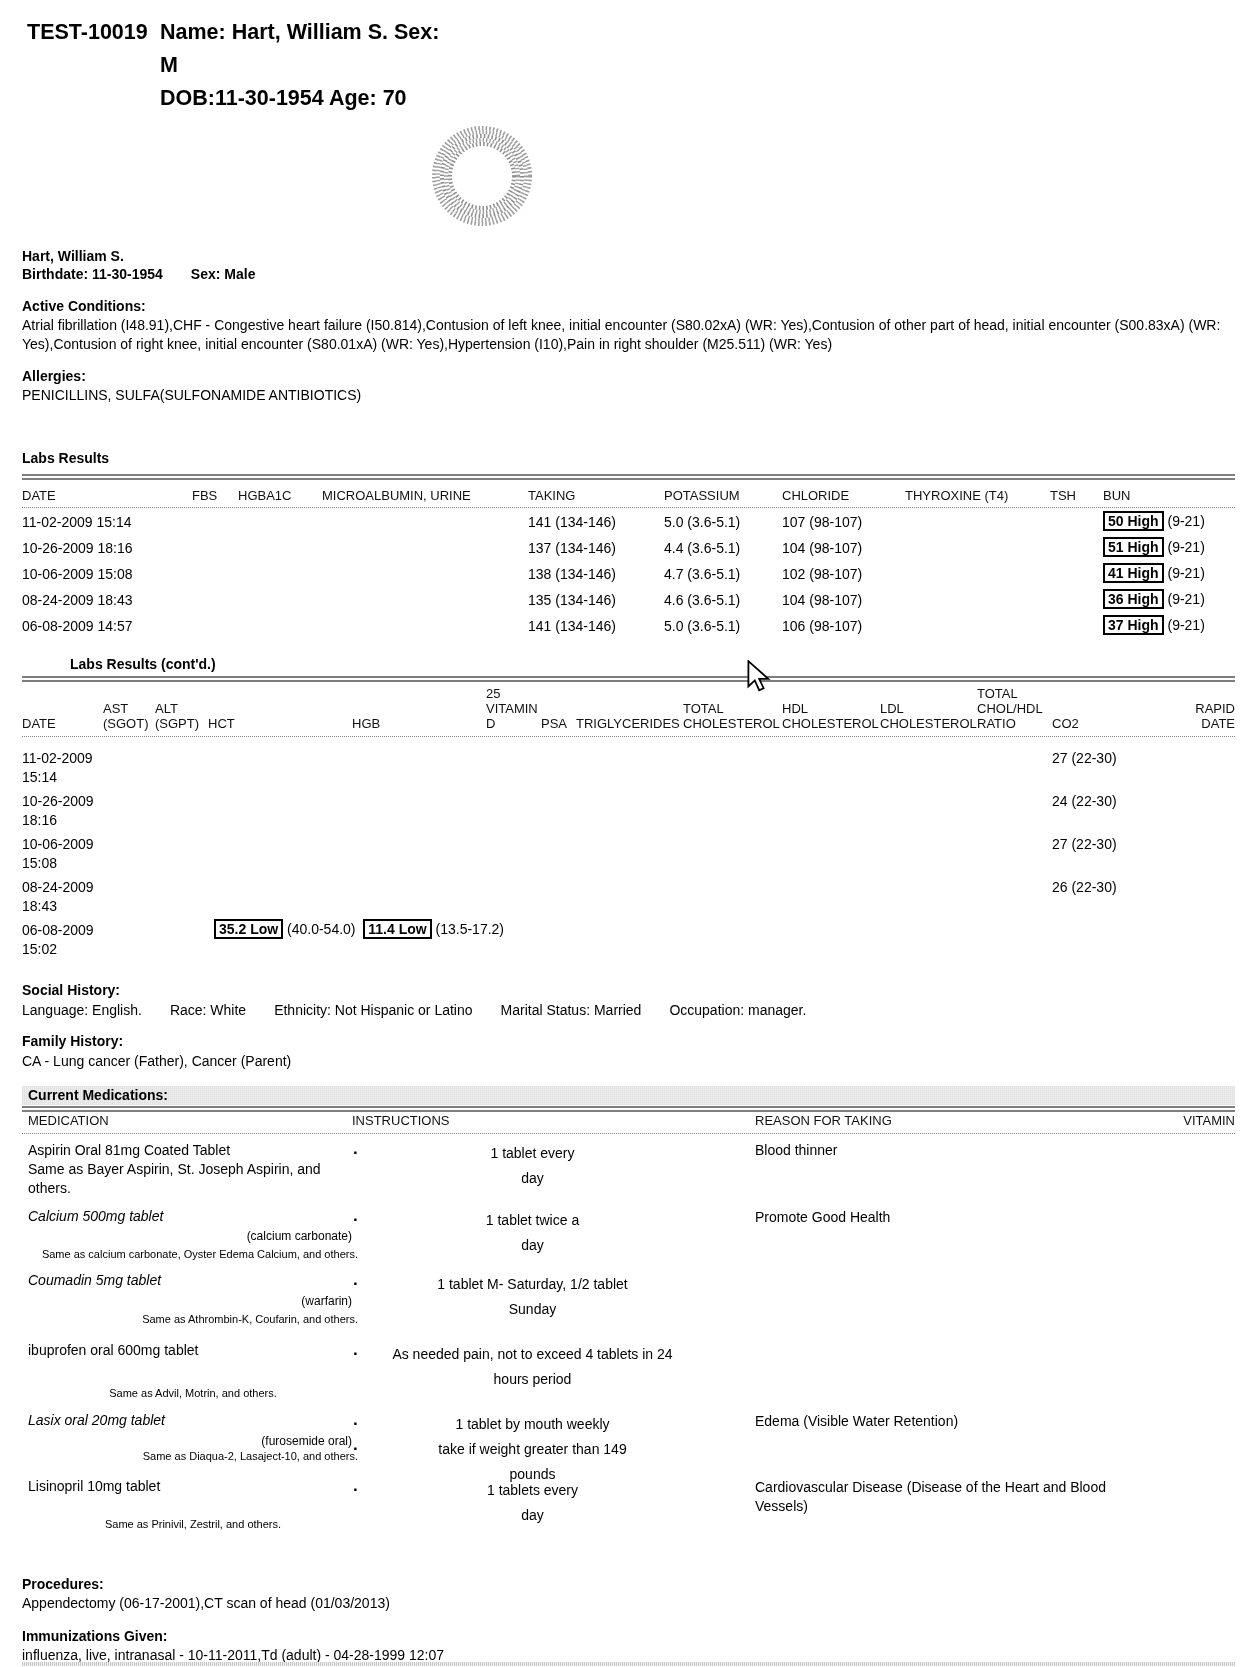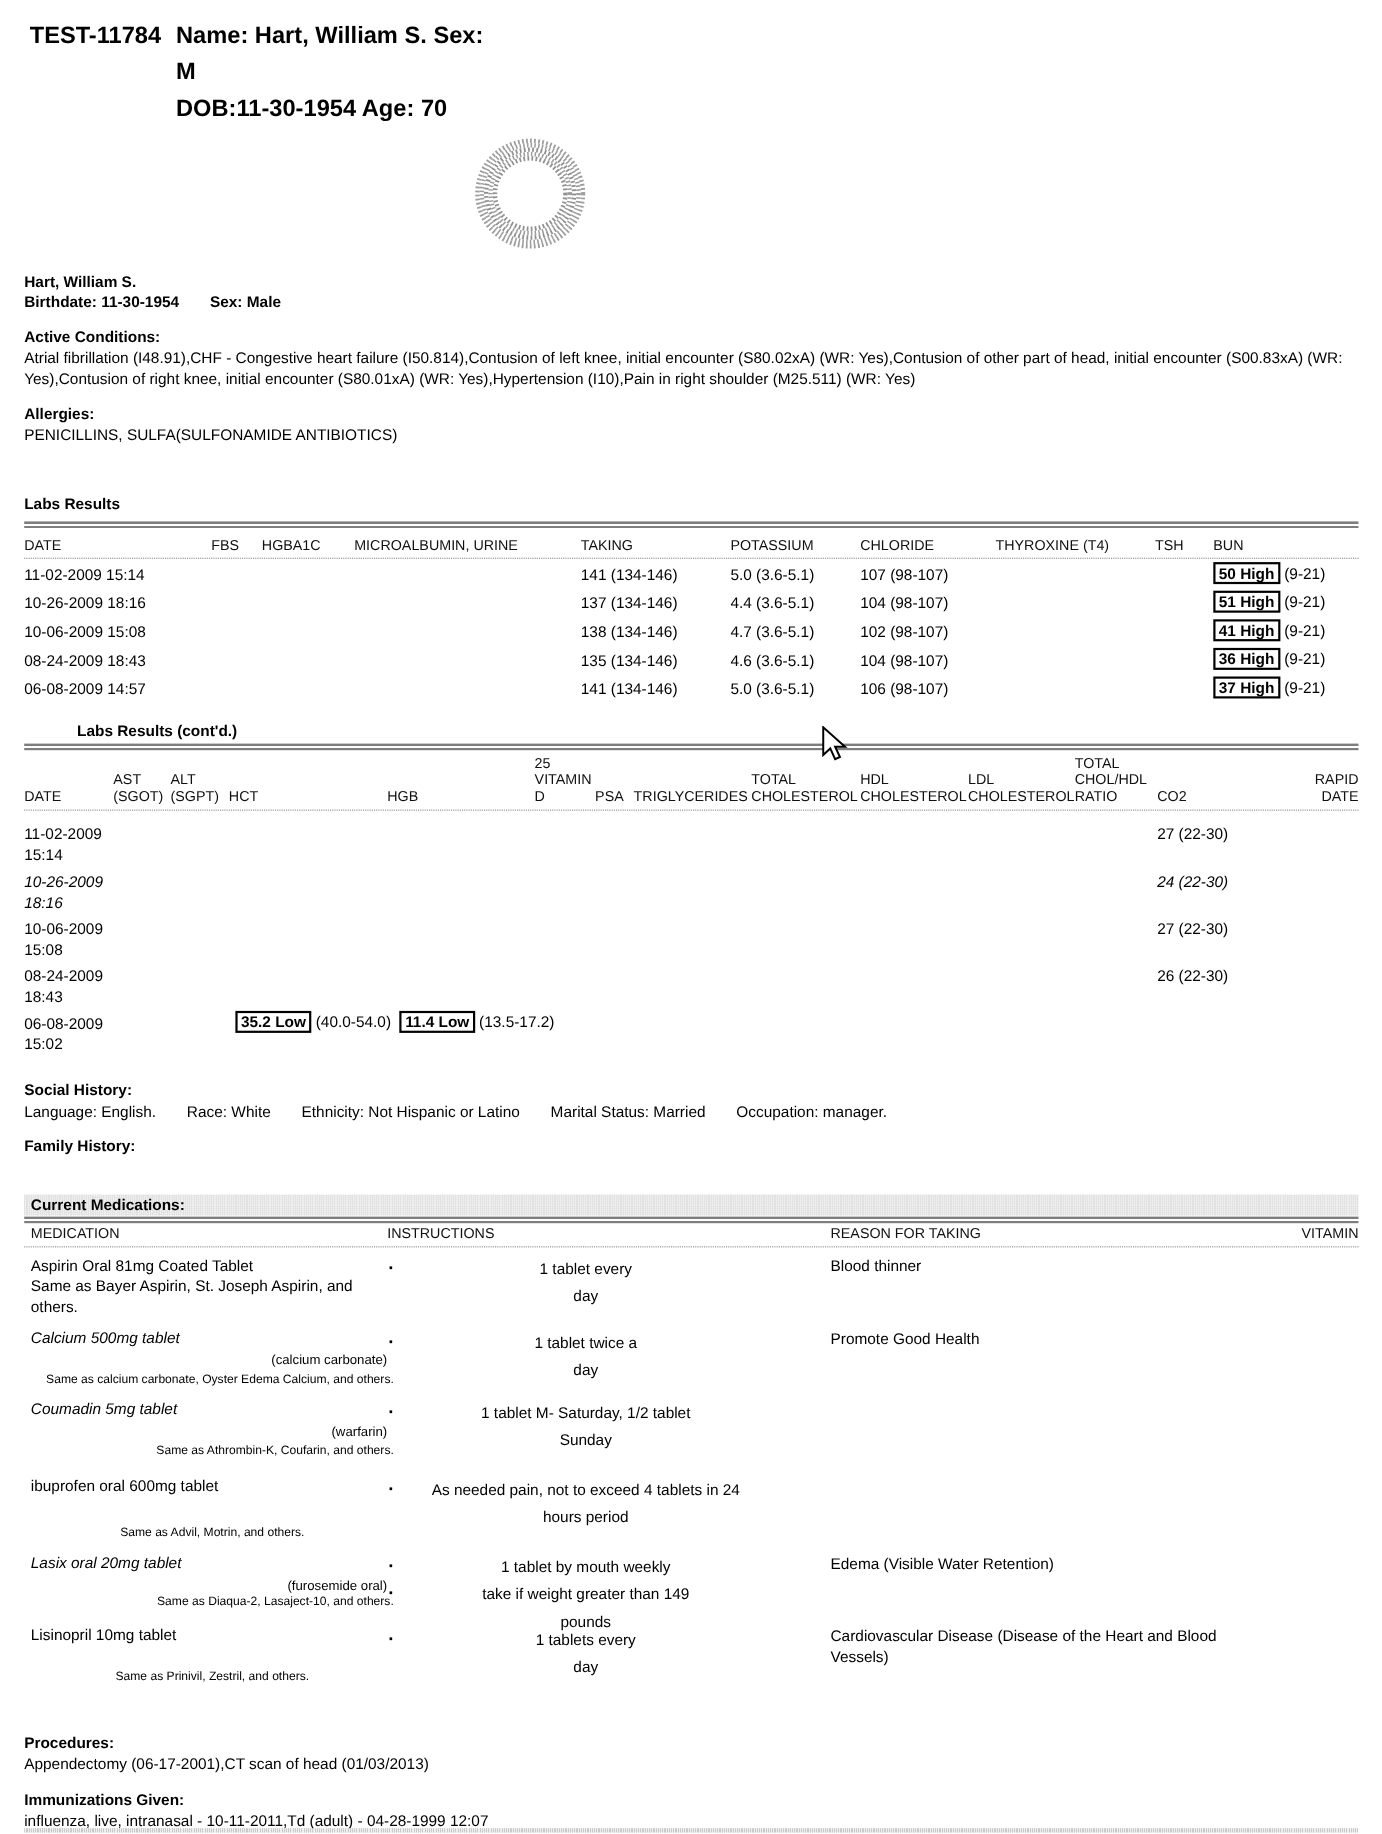--- a/index.html
+++ b/index.html
@@ -41,21 +41,21 @@
   .instr-item{position:relative;padding-left:13px;font-size:14px;line-height:25px;white-space:pre-line;text-align:center;}
   .instr-item::before{content:"\00B7";position:absolute;left:1px;top:-1px;font-weight:bold;font-size:17px;}
   .soc-item{margin-right:28px;}
   .cursor{pointer-events:none;z-index:50;}
 </style>
 </head>
 <body>
 
 <div class="page">
 
-  <div class="abs hdr-line" style="left:27px;top:16px;">TEST-11784</div>
+  <div class="abs hdr-line" style="left:27px;top:16px;">TEST-10019</div>
   <div class="abs" style="left:160px;top:16px;width:540px;">
     <div class="hdr-line">Name: Hart, William S. Sex:</div>
     <div class="hdr-line">M</div>
     <div class="hdr-line">DOB:11-30-1954 Age: 70</div>
   </div>
 
   <div class="abs" style="left:428px;top:120px;">
     <svg width="108" height="110" viewBox="0 0 108 110">
       <g fill="none" stroke="#9d9d9d">
         <circle cx="54" cy="56" r="48" stroke-width="4" stroke-dasharray="1.6 2.1"></circle>
@@ -163,21 +163,21 @@
     <span class="cell th c2-co2">CO2</span>
     <span class="cell th c2-rapid">DATE</span>
   </div>
   <div class="abs rule-dotted" style="left:22px;top:736px;width:1213px;"></div>
 
   <div class="trow" style="top:750px;height:40px;">
     <span class="cell c2-date">11-02-2009</span>
     <span class="cell c2-date" style="top:19px;">15:14</span>
     <span class="cell c2-co2">27 (22-30)</span>
   </div>
-  <div class="trow" style="top:793px;height:40px;font-style:italic;">
+  <div class="trow" style="top:793px;height:40px;">
     <span class="cell c2-date">10-26-2009</span>
     <span class="cell c2-date" style="top:19px;">18:16</span>
     <span class="cell c2-co2">24 (22-30)</span>
   </div>
   <div class="trow" style="top:836px;height:40px;">
     <span class="cell c2-date">10-06-2009</span>
     <span class="cell c2-date" style="top:19px;">15:08</span>
     <span class="cell c2-co2">27 (22-30)</span>
   </div>
   <div class="trow" style="top:879px;height:40px;">
@@ -190,20 +190,21 @@
     <span class="cell c2-date" style="top:19px;">15:02</span>
     <span class="cell" style="left:192px;top:-3px;"><span class="boxed">35.2 Low</span> <span class="range">(40.0-54.0)</span>&nbsp;&nbsp;<span class="boxed">11.4 Low</span> <span class="range">(13.5-17.2)</span></span>
   </div>
 
   <div class="abs sec-title" style="left:22px;top:982px;">Social History:</div>
   <div class="abs txt nowrap" style="left:22px;top:1001px;">
     <span class="soc-item">Language: English.</span><span class="soc-item">Race: White</span><span class="soc-item">Ethnicity: Not Hispanic or Latino</span><span class="soc-item">Marital Status: Married</span><span>Occupation: manager.</span>
   </div>
 
   <div class="abs sec-title" style="left:22px;top:1033px;">Family History:</div>
+  <div class="abs txt" style="left:22px;top:1052px;width:1216px;">CA - Lung cancer (Father), Cancer (Parent)</div>
 
   <div class="abs meds-bar" style="left:22px;top:1086px;width:1213px;height:19px;">
     <span class="sec-title" style="position:absolute;left:6px;top:1px;">Current Medications:</span>
   </div>
   <div class="abs rule-heavy" style="left:22px;top:1106px;width:1213px;"></div>
   <div class="trow" style="top:1113px;height:16px;">
     <span class="cell th" style="left:6px;">MEDICATION</span>
     <span class="cell th" style="left:330px;">INSTRUCTIONS</span>
     <span class="cell th" style="left:733px;">REASON FOR TAKING</span>
     <span class="cell th" style="right:0;">VITAMIN</span>

